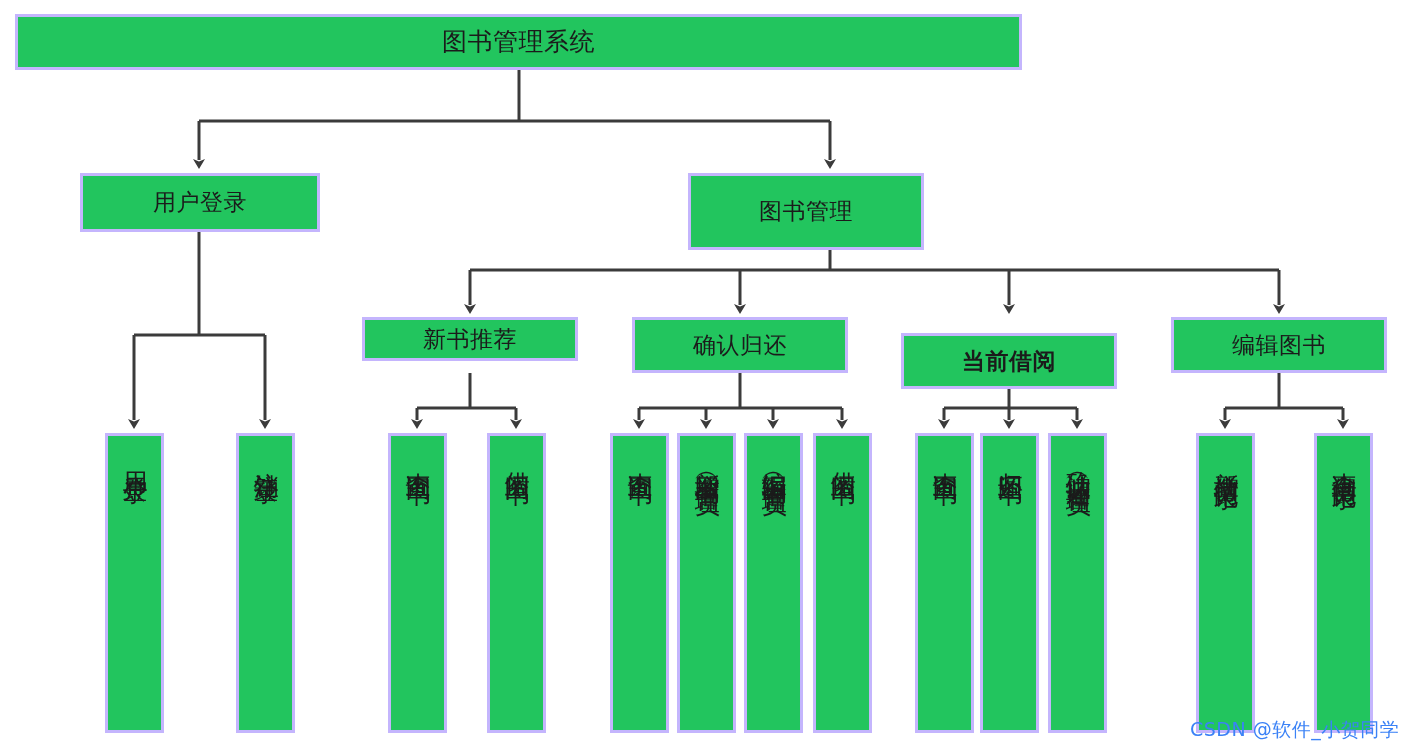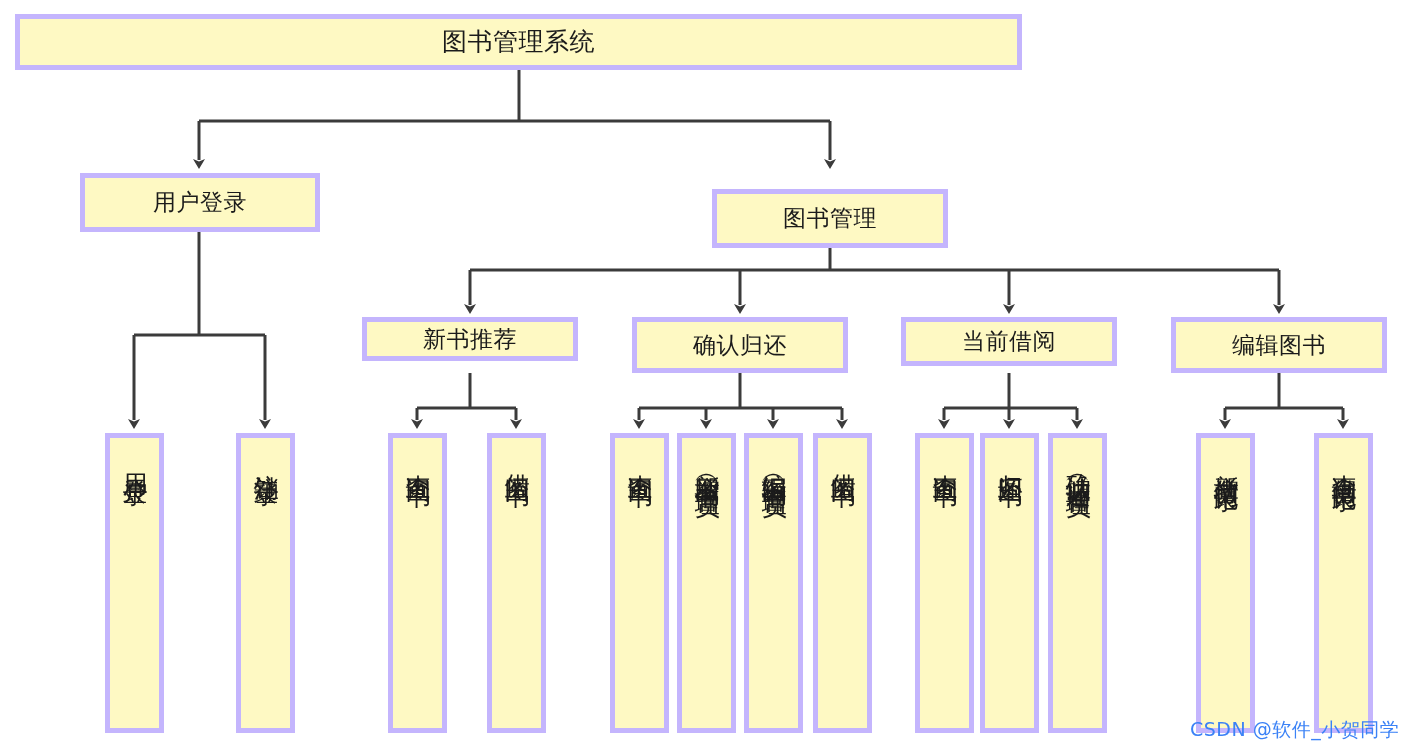--- a/index.html
+++ b/index.html
@@ -20,22 +20,22 @@
   #diagram-svg {
     position: absolute;
     left: 0;
     top: 0;
     width: 1405px;
     height: 747px;
   }
   .node-box {
     position: absolute;
     box-sizing: border-box;
-    border: 5px solid #c4b5fd;
-    background: #fef9c3;
+    border: 3px solid #c4b5fd;
+    background: #22c55e;
     display: flex;
     align-items: center;
     justify-content: center;
     color: #1b1b1b;
   }
   .node-label {
     font-size: 23px;
     line-height: 1.15;
     letter-spacing: 0.5px;
     white-space: nowrap;
@@ -121,31 +121,31 @@
     </g>
   </svg>
 
   <div class="node-box title" style="left:15px; top:14px; width:1007px; height:56px;">
     <span class="node-label">图书管理系统</span>
   </div>
 
   <div class="node-box" style="left:80px; top:173px; width:240px; height:59px;">
     <span class="node-label">用户登录</span>
   </div>
-  <div class="node-box" style="left:712px; top:173px; width:236px; height:59px;margin-top:16px;">
+  <div class="node-box" style="left:688px; top:173px; width:236px; height:77px;">
     <span class="node-label">图书管理</span>
   </div>
 
   <div class="node-box" style="left:362px; top:317px; width:216px; height:44px;">
     <span class="node-label">新书推荐</span>
   </div>
   <div class="node-box" style="left:632px; top:317px; width:216px; height:56px;">
     <span class="node-label">确认归还</span>
   </div>
-  <div class="node-box" style="left:901px; top:317px; width:216px; height:49px;">
+  <div class="node-box" style="left:901px; top:333px; width:216px; height:56px;font-weight:bold;">
     <span class="node-label">当前借阅</span>
   </div>
   <div class="node-box" style="left:1171px; top:317px; width:216px; height:56px;">
     <span class="node-label">编辑图书</span>
   </div>
 
   <div class="node-box vertical" style="left:105px; top:433px; width:59px; height:300px;">
     <span class="node-label">用户登录</span>
   </div>
   <div class="node-box vertical" style="left:236px; top:433px; width:59px; height:300px;">

